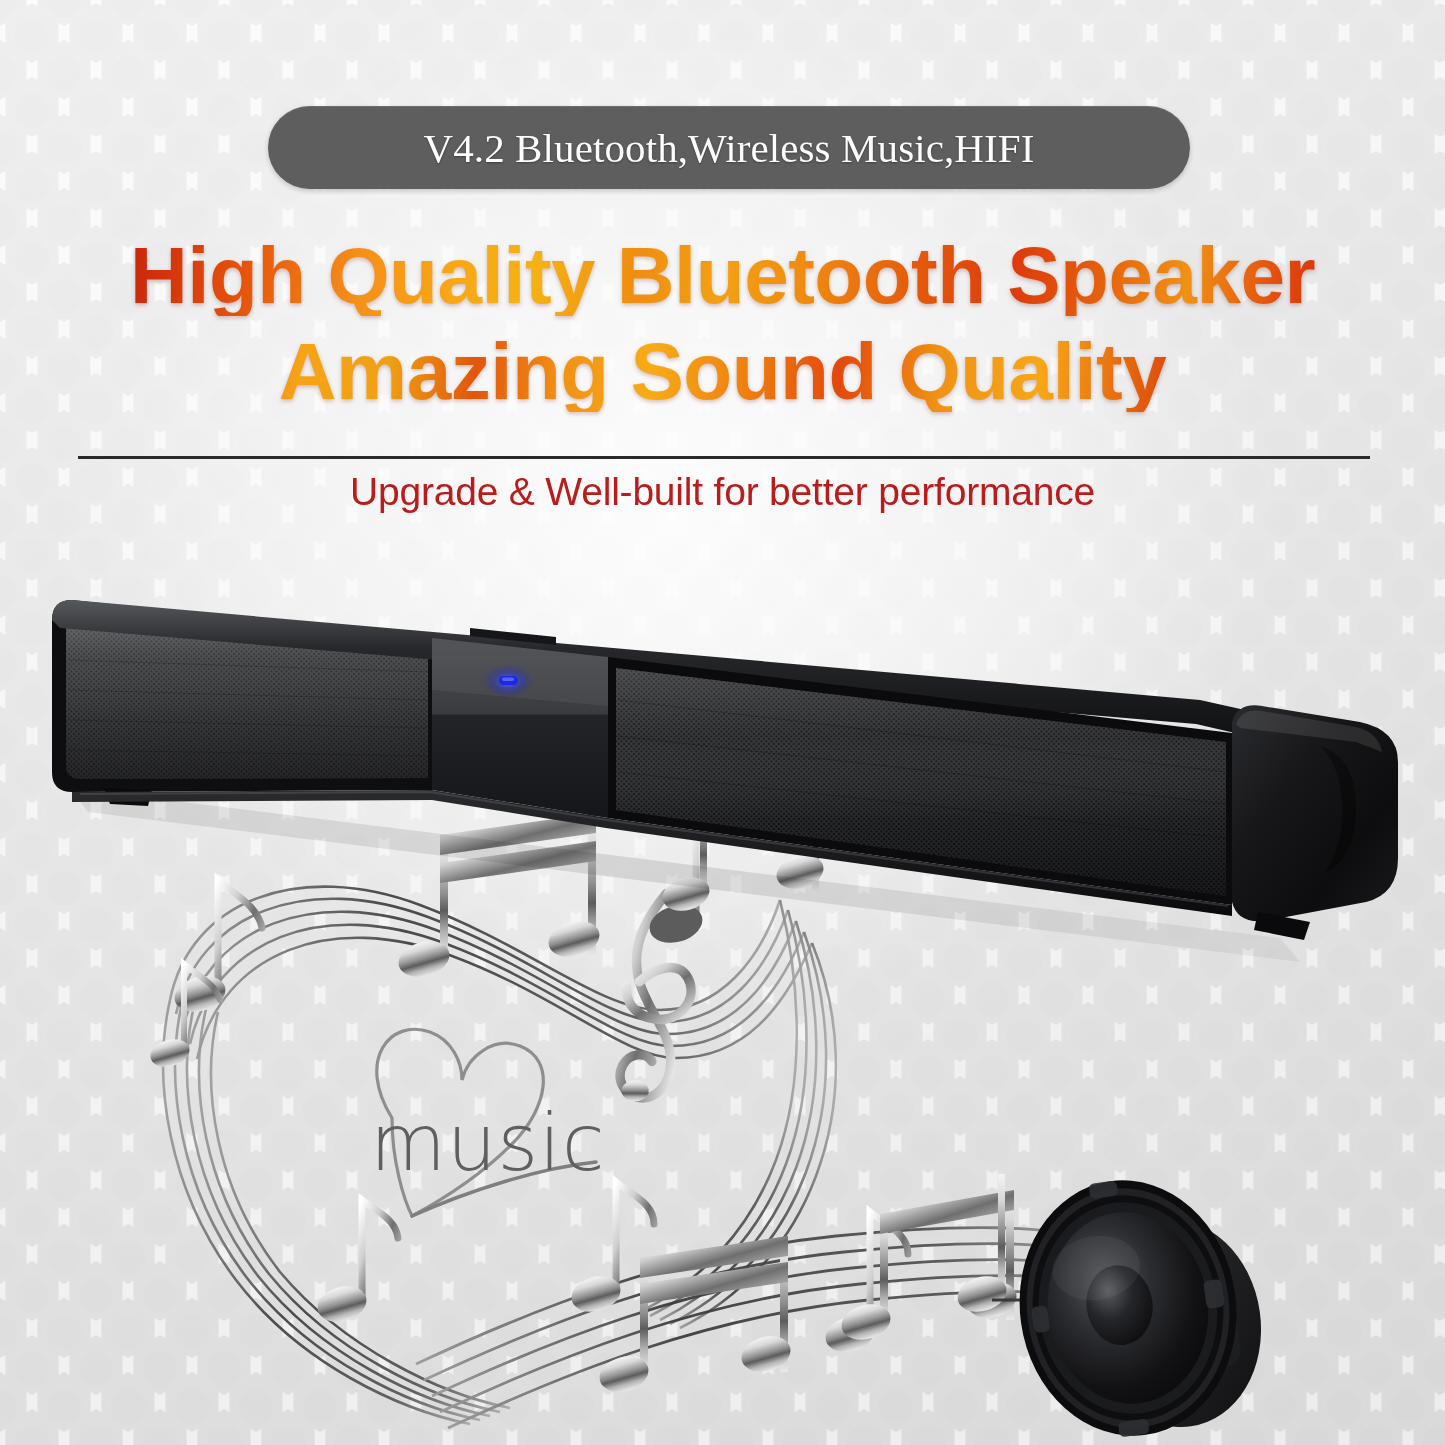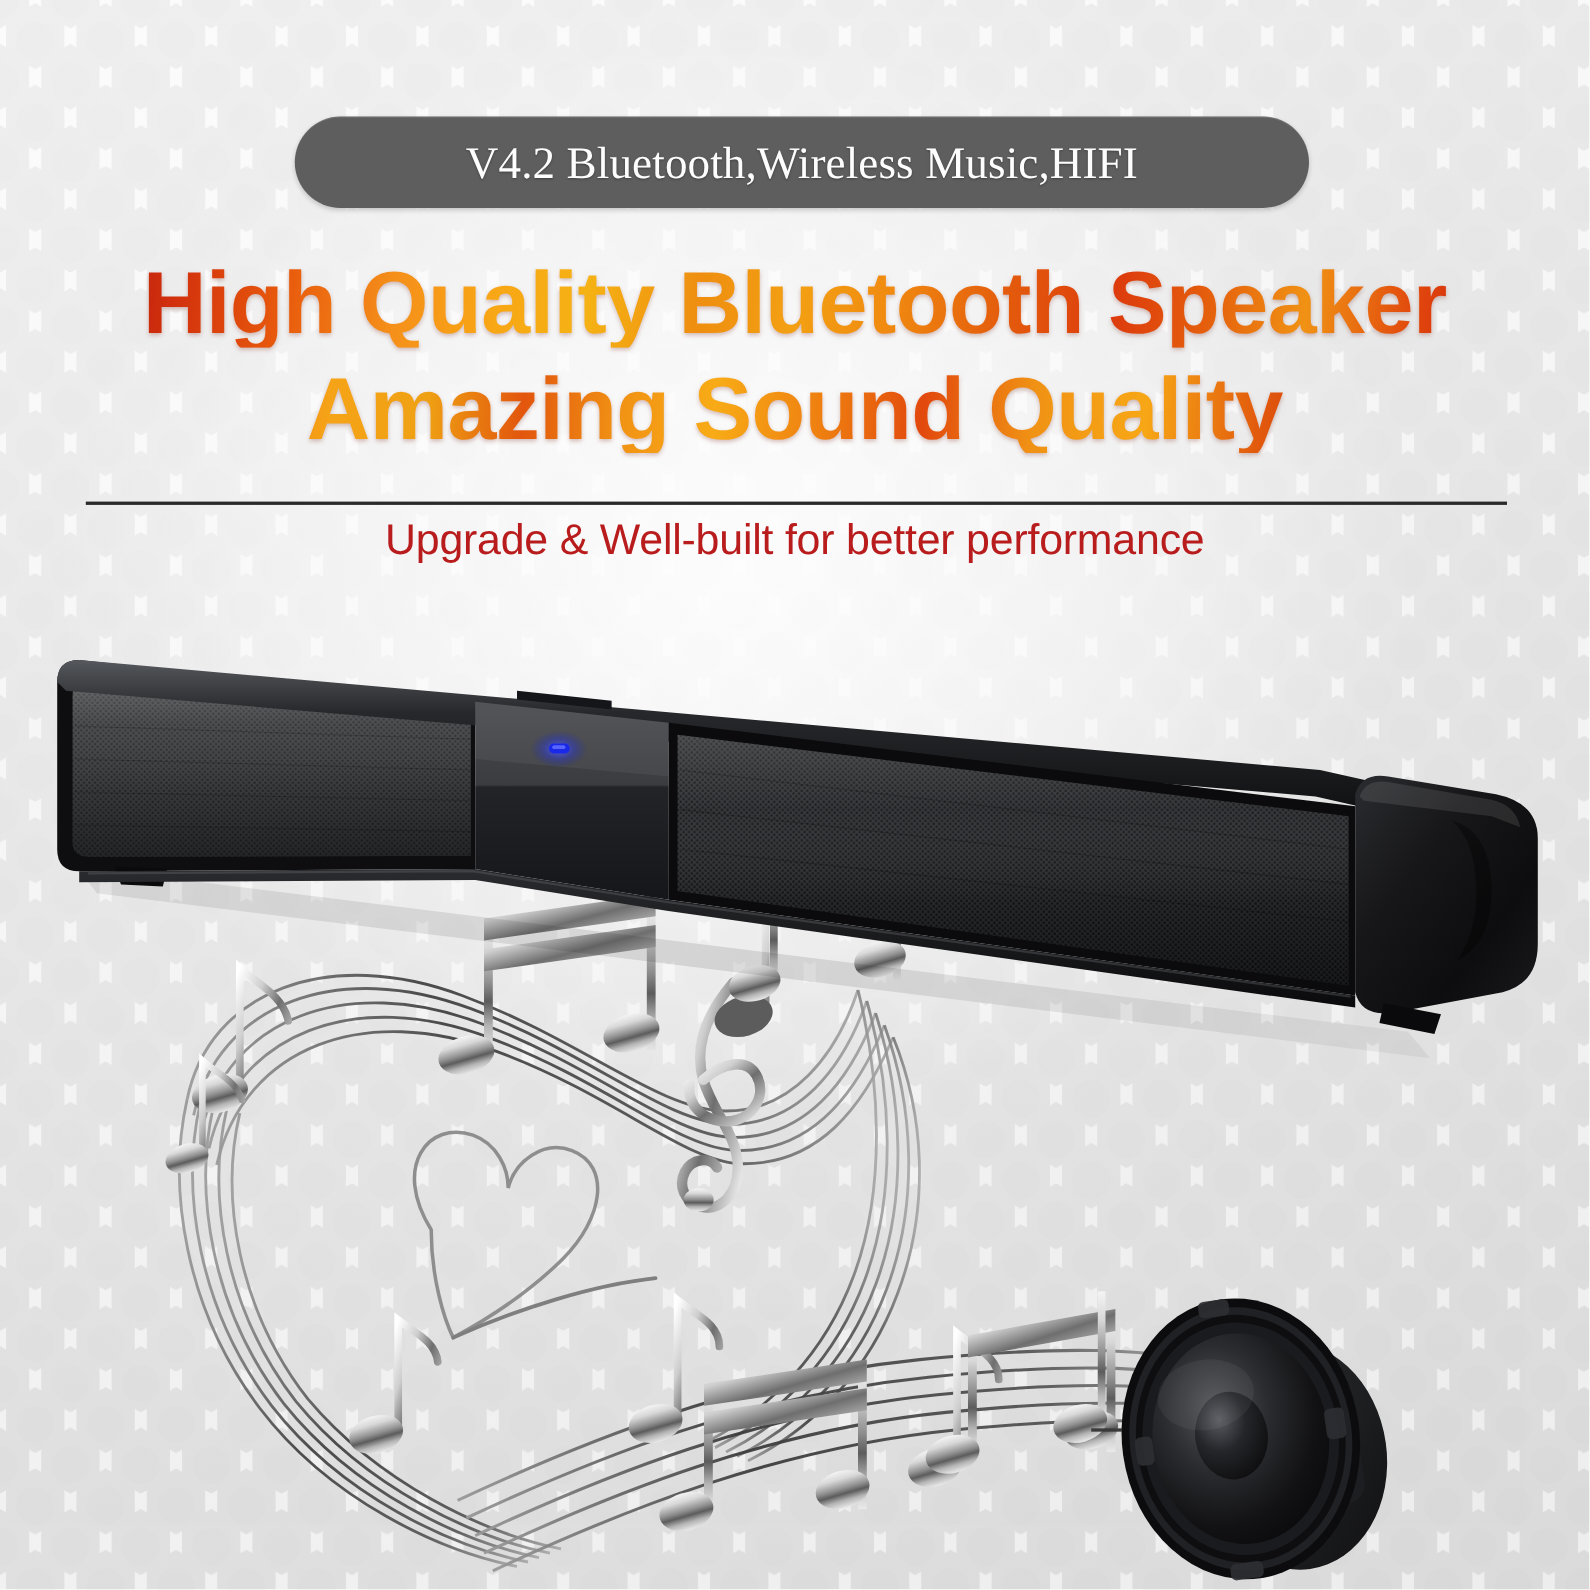--- a/index.html
+++ b/index.html
@@ -393,20 +393,21 @@
           <rect x="-26" y="112" width="30" height="15" rx="5"></rect>
         </g>
 
         <ellipse cx="-26" cy="-44" rx="44" ry="32" fill="#ffffff" opacity=".05"></ellipse>
       </g>
 
       <path d="M992 1300 L1020 1300" stroke="#3a3a3a" stroke-width="3" fill="none"></path>
     </svg>
   </div>
 
+  <div class="music-word">music</div>
 
   <div class="soundbar-wrap">
     <svg viewBox="0 0 1445 1445" xmlns="http://www.w3.org/2000/svg">
       <defs>
 
         <pattern id="meshL" width="5" height="5" patternUnits="userSpaceOnUse">
           <rect width="5" height="5" fill="#3f4042"></rect>
           <circle cx="1.4" cy="1.4" r="1.05" fill="#25262a"></circle>
           <circle cx="3.9" cy="3.9" r="1.05" fill="#25262a"></circle>
         </pattern>

